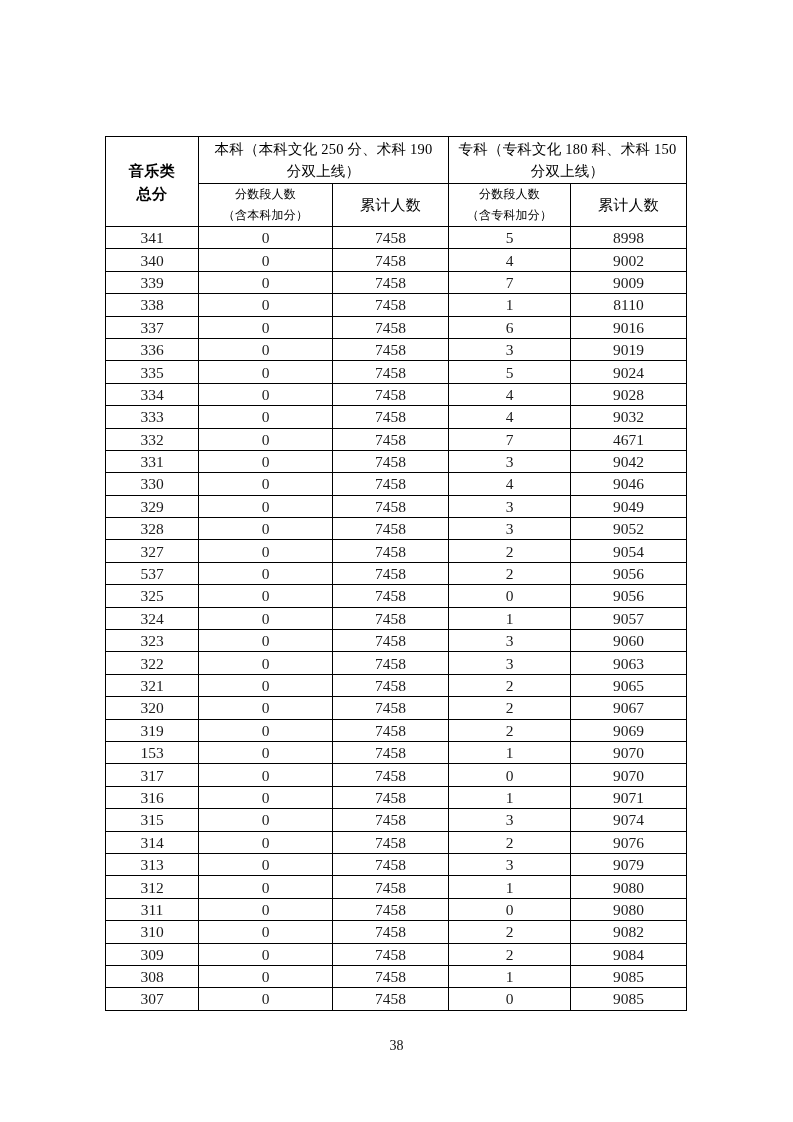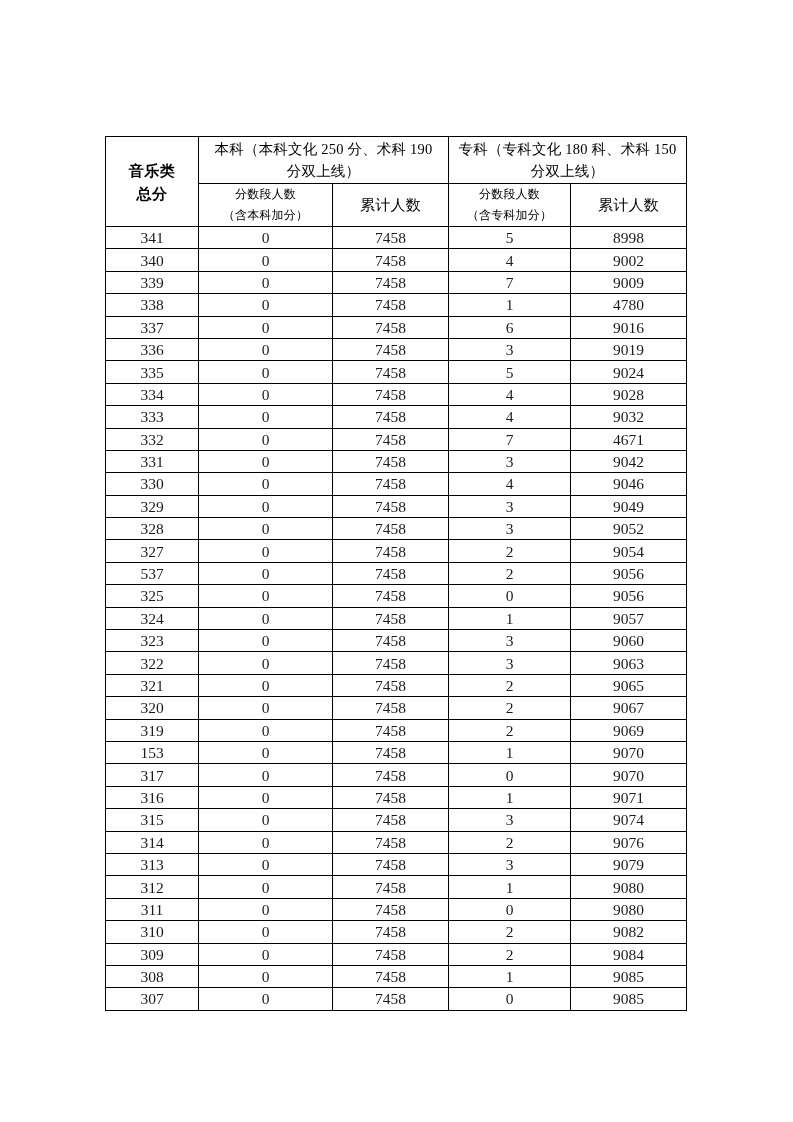--- a/index.html
+++ b/index.html
@@ -185,21 +185,21 @@
           <td>0</td>
           <td>7458</td>
           <td>7</td>
           <td>9009</td>
         </tr>
         <tr>
           <td>338</td>
           <td>0</td>
           <td>7458</td>
           <td>1</td>
-          <td>4780</td>
+          <td>8110</td>
         </tr>
         <tr>
           <td>337</td>
           <td>0</td>
           <td>7458</td>
           <td>6</td>
           <td>9016</td>
         </tr>
         <tr>
           <td>336</td>
@@ -407,14 +407,15 @@
         <tr>
           <td>307</td>
           <td>0</td>
           <td>7458</td>
           <td>0</td>
           <td>9085</td>
         </tr>
       </tbody>
   </table>
 
+  <div id="page-number">38</div>
 
 </div>
 
 </body></html>

